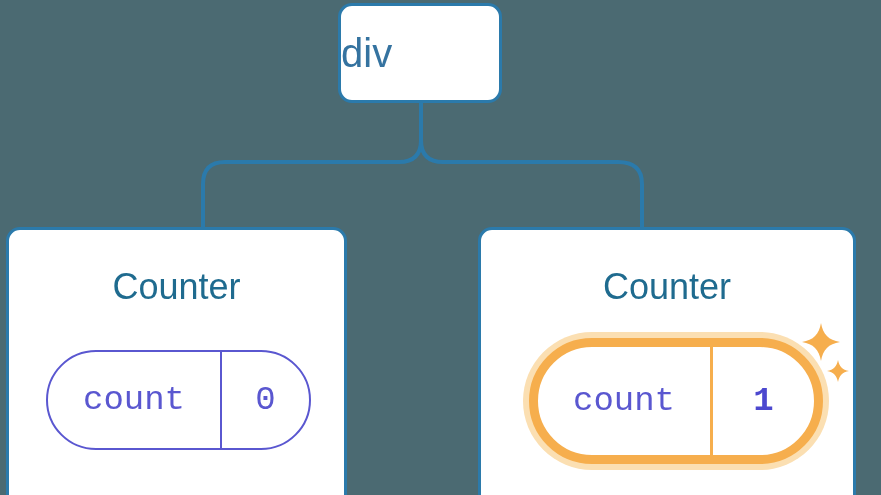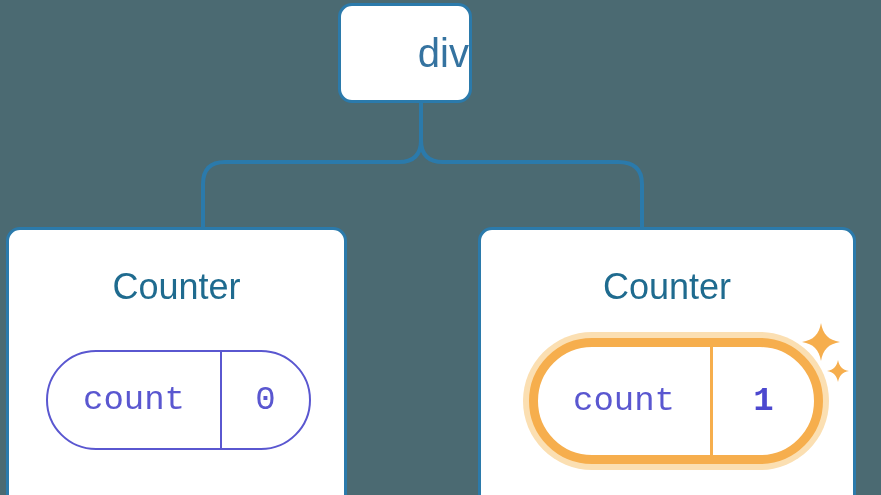--- a/index.html
+++ b/index.html
@@ -28,26 +28,26 @@
     position:absolute;left:0;top:0;width:881px;height:495px;
   }
   .connector path{
     fill:none;
     stroke:var(--accent-blue);
     stroke-width:4;
     stroke-linecap:round;
   }
   .node-box{
     position:absolute;
-    left:338px;top:3px;width:134px;height:100px;
+    left:338px;top:3px;width:164px;height:100px;
     background:var(--card-white);
     border:3px solid var(--accent-blue);
     border-radius:14px;
     box-sizing:border-box;
-    display:flex;align-items:center;justify-content:flex-end;
+    display:flex;align-items:center;justify-content:flex-start;
   }
   .node-label{
     color:var(--node-label-blue);
     font-size:40px;
     font-weight:500;
   }
   .card{
     position:absolute;
     top:227px;height:336px;
     background:var(--card-white);

